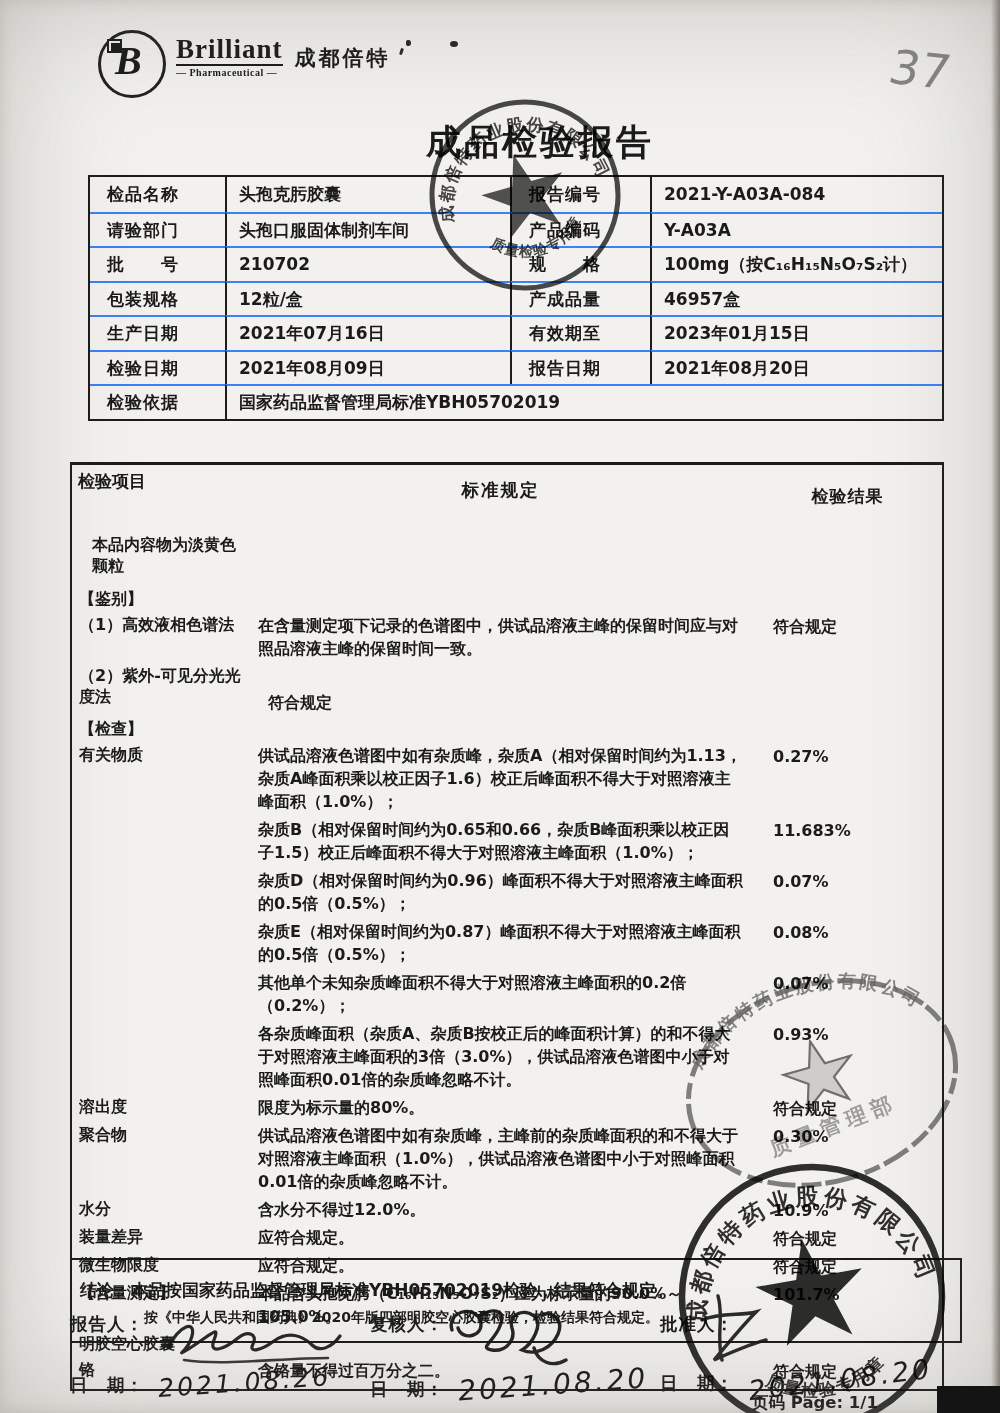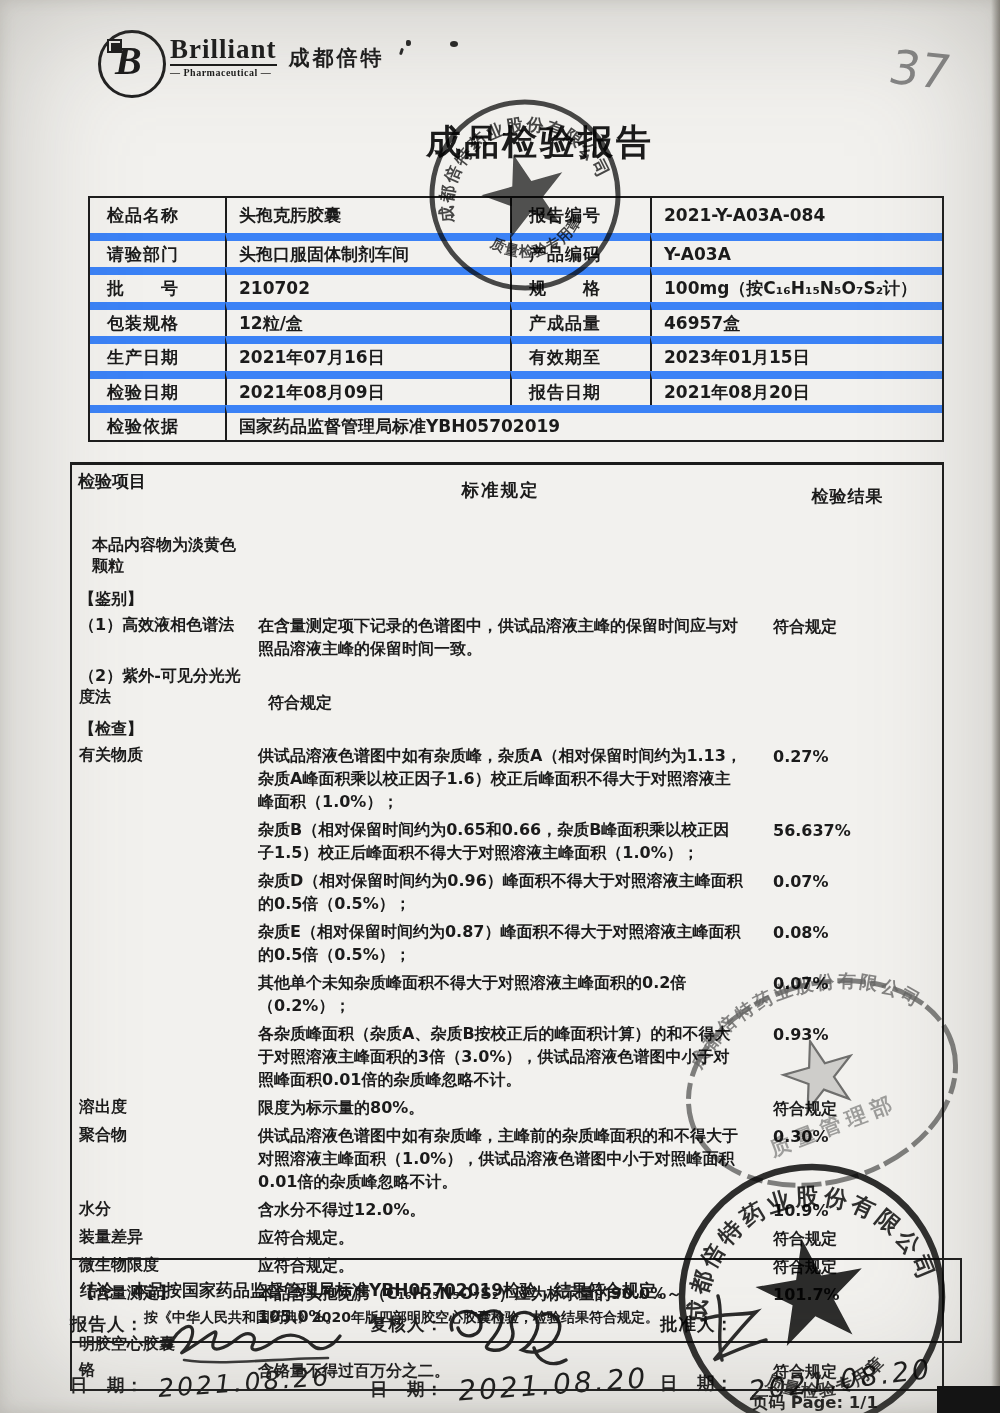--- a/index.html
+++ b/index.html
@@ -10,41 +10,41 @@
   .edge-right{position:absolute;right:0;top:0;width:9px;height:100%;z-index:7;
         background:linear-gradient(to right,rgba(0,0,0,0),#8f8b85);}
   .corner-black{position:absolute;right:0;bottom:0;width:63px;height:27px;background:#141414;z-index:9;}
 
   
   .logo{position:absolute;left:98px;top:30px;display:flex;align-items:flex-start;z-index:2;}
   .logo-mark{width:62px;height:62px;border:3px solid #202020;border-radius:50%;position:relative;flex:none;}
   .logo-b{position:absolute;left:14px;top:4px;font:italic bold 40px "Liberation Serif",serif;color:#1a1a1a;}
   .logo-sq{position:absolute;left:6px;top:6px;width:15px;height:14px;background:#1a1a1a;
         box-shadow:inset 0 0 0 2px #1a1a1a, inset 4px 4px 0 0 #f2f1ee;}
-  .logo-texts{margin-left:4px;padding-top:6px;}
+  .logo-texts{margin-left:10px;padding-top:6px;}
   .logo-brand{font:bold 27px "Liberation Serif",serif;letter-spacing:1px;border-bottom:2.5px solid #1a1a1a;
         display:inline-block;line-height:1.0;padding-bottom:1px;}
   .logo-tag{font:bold 10px "Liberation Serif",serif;letter-spacing:.5px;margin-top:1px;}
   .logo-cn{font-size:21px;font-weight:bold;margin-left:12px;padding-top:14px;letter-spacing:3px;}
 
   .corner-number{position:absolute;left:890px;top:42px;font-size:47px;color:#858585;z-index:2;
         transform:rotate(6deg) skewX(-7deg);}
   .dot{position:absolute;background:#262626;border-radius:50%;z-index:2;}
 
   .doc-title{position:absolute;left:0;top:119px;width:1080px;text-align:center;z-index:2;
         font-size:35px;font-weight:bold;letter-spacing:3px;}
 
   
-  .info-table{position:absolute;left:88px;top:196px;width:852px;z-index:2;
+  .info-table{position:absolute;left:88px;top:175px;width:852px;z-index:2;
         border:2.5px solid #1c1c1c;display:grid;
         grid-template-columns:135px 285px 140px 1fr;
         grid-auto-rows:minmax(34.5px,auto);background:transparent;}
   .t-cell{display:flex;align-items:center;font-size:17px;font-weight:bold;line-height:20px;padding:2px 4px 2px 12px;}
   .t-cell.lab{padding-left:17px;letter-spacing:1px;}
-  .t-cell.bt{border-top:8px solid #3b82f6;}
+  .t-cell.bt{border-top:2px solid #3b82f6;}
   .t-cell.bl{border-left:2px solid #1c1c1c;}
   .t-span{grid-column:2 / 5;}
 
   
   .items-box{position:absolute;left:70px;top:424px;width:870px;z-index:2;
         border:2.5px solid #1b1b1b;border-top-width:3px;margin-top:38px;}
   .items-head{display:grid;grid-template-columns:176px 505px 1fr;padding-top:3px;}
   .h-item{font-size:17px;font-weight:bold;padding:2px 0 0 6px;}
   .h-std{font-size:17.5px;font-weight:bold;text-align:center;padding-top:10px;letter-spacing:2px;}
   .h-res{font-size:17px;font-weight:bold;text-align:center;padding-top:17px;letter-spacing:1px;}
@@ -173,21 +173,21 @@
       <div class="c-res"></div>
     </div>
     <div class="irow">
       <div class="c-item">有关物质</div>
       <div class="c-std">供试品溶液色谱图中如有杂质峰，杂质A（相对保留时间约为1.13，杂质A峰面积乘以校正因子1.6）校正后峰面积不得大于对照溶液主峰面积（1.0%）；</div>
       <div class="c-res">0.27%</div>
     </div>
     <div class="irow">
       <div class="c-item"></div>
       <div class="c-std">杂质B（相对保留时间约为0.65和0.66，杂质B峰面积乘以校正因子1.5）校正后峰面积不得大于对照溶液主峰面积（1.0%）；</div>
-      <div class="c-res">56.637%</div>
+      <div class="c-res">11.683%</div>
     </div>
     <div class="irow">
       <div class="c-item"></div>
       <div class="c-std">杂质D（相对保留时间约为0.96）峰面积不得大于对照溶液主峰面积的0.5倍（0.5%）；</div>
       <div class="c-res">0.07%</div>
     </div>
     <div class="irow">
       <div class="c-item"></div>
       <div class="c-std">杂质E（相对保留时间约为0.87）峰面积不得大于对照溶液主峰面积的0.5倍（0.5%）；</div>
       <div class="c-res">0.08%</div>

